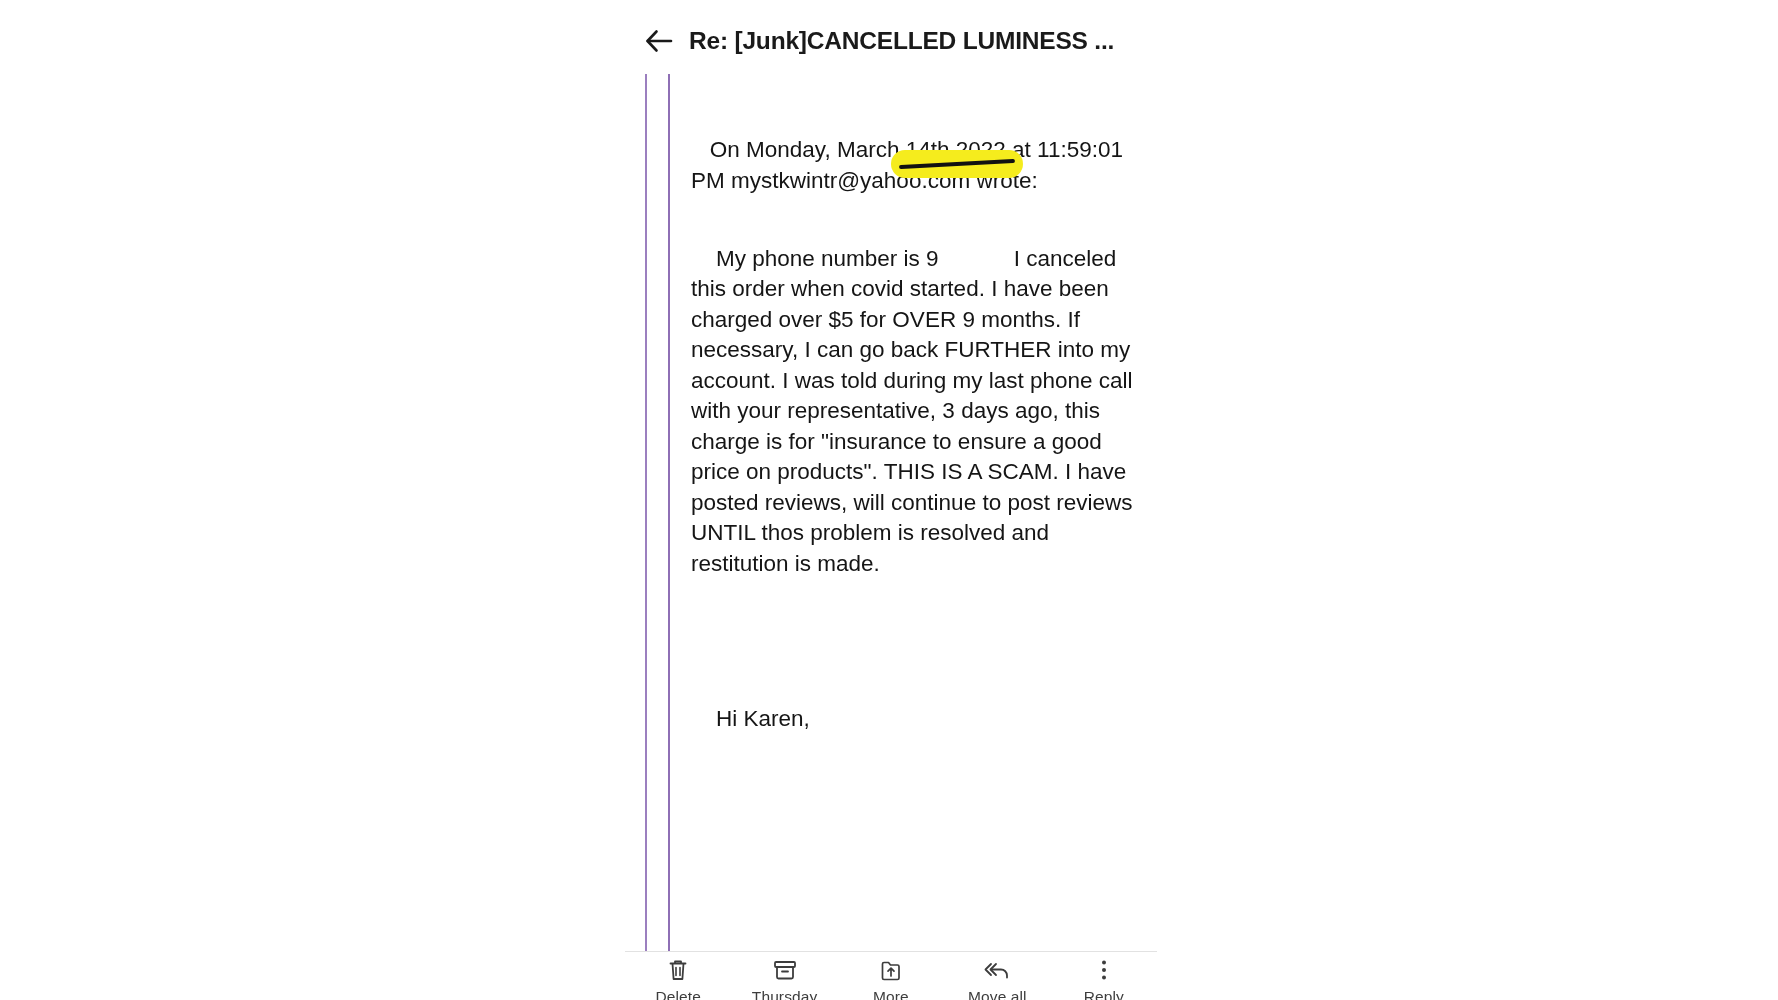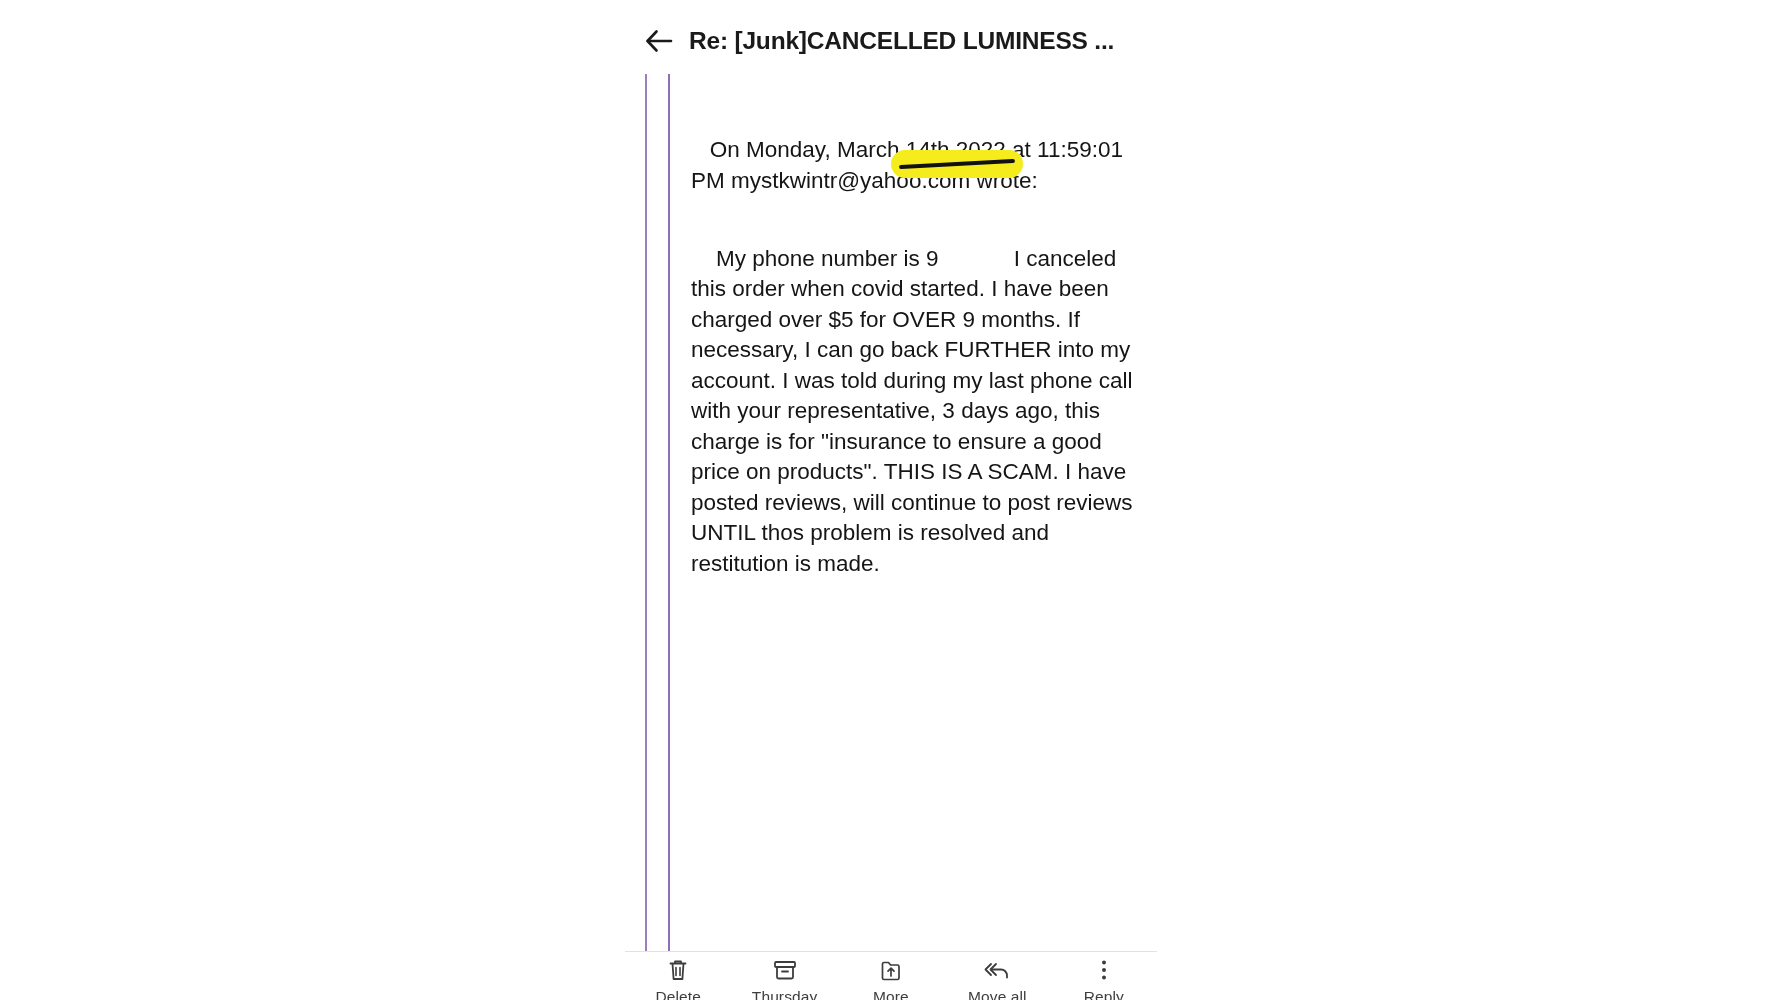--- a/index.html
+++ b/index.html
@@ -201,20 +201,21 @@
     <div class="body-wrap">
       <div class="quote-bars">
         <div class="bar bar1"></div>
         <div class="bar bar2"></div>
       </div>
 
       <div class="msg-text">
         <div class="para">   On Monday, March 14th 2022 at 11:59:01 PM mystkwintr@yahoo.com wrote:</div>
         <div class="para">    My phone number is 9            I canceled this order when covid started. I have been charged over $5 for OVER 9 months. If necessary, I can go back FURTHER into my account. I was told during my last phone call with your representative, 3 days ago, this charge is for "insurance to ensure a good price on products". THIS IS A SCAM. I have posted reviews, will continue to post reviews UNTIL thos problem is resolved and restitution is made.</div>
         <div class="gap"></div>
+        <div class="para">    Hi Karen,</div>
         <div class="gap-sm"></div>
         
         
         
         
 
         <div class="redaction"></div>
       </div>
     </div>
 

